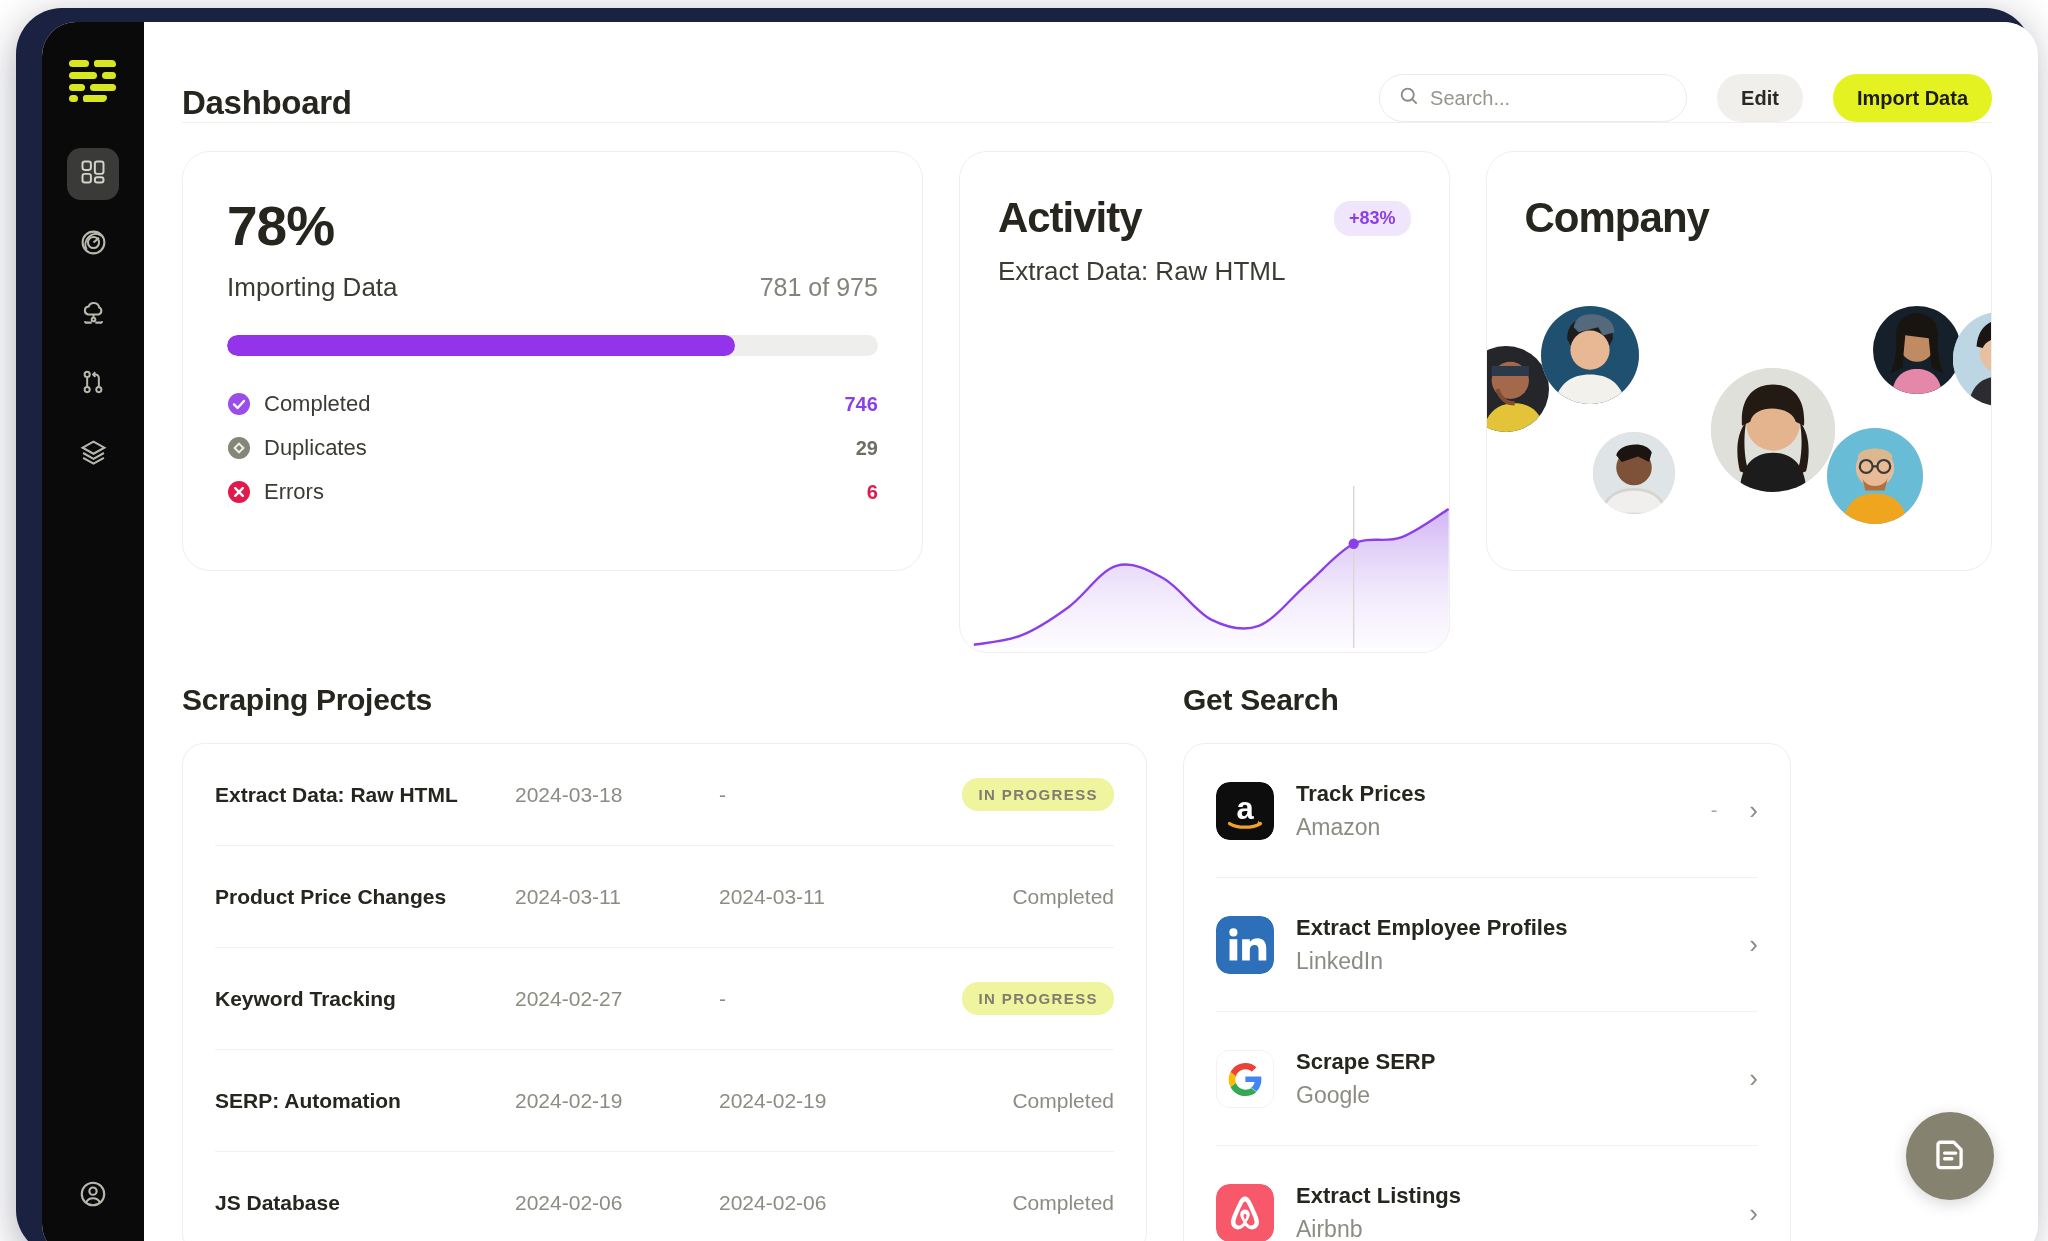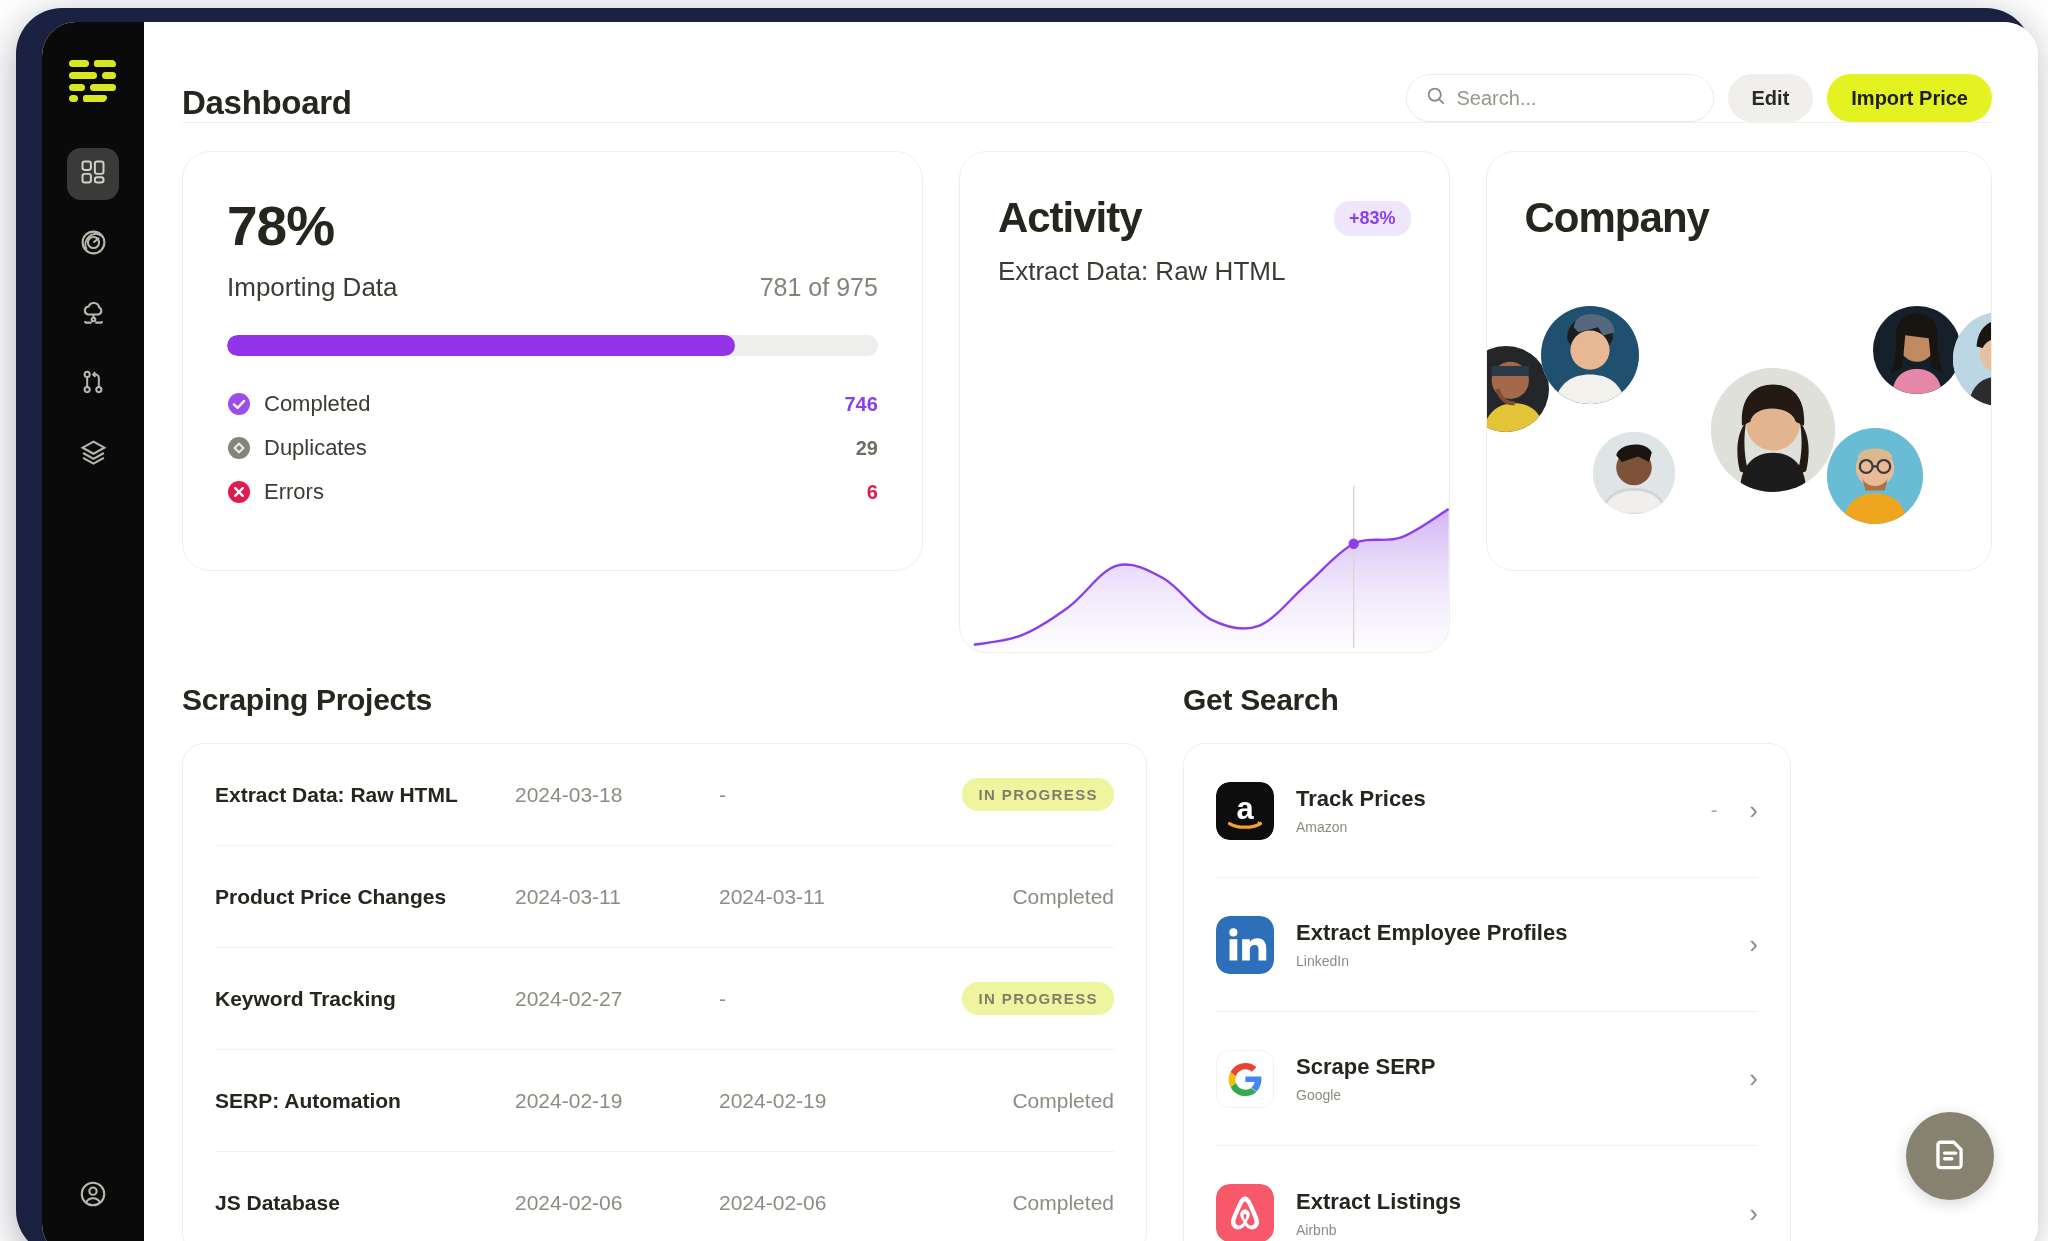--- a/index.html
+++ b/index.html
@@ -56,21 +56,21 @@
     padding: 0 0 0 0;
     overflow: hidden;
   }
   .topbar {
     height: 100px; display: flex; align-items: flex-end;
     padding: 0 46px 0 38px;
   }
   .page-title {
     font-size: 33px; font-weight: bold; color: #26261f; letter-spacing: -.3px;
   }
-  .topbar-right { margin-left: auto; display: flex; align-items: center; gap: 14px; }
+  .topbar-right { margin-left: auto; display: flex; align-items: center; gap: 30px; }
   .searchbox {
     width: 308px; height: 48px; border: 1.5px solid #eceae4; border-radius: 26px;
     display: flex; align-items: center; padding: 0 18px; gap: 10px; background: #fff;
   }
   .searchbox input {
     border: 0; outline: 0; font-size: 20px; color: #8b8a80; width: 100%;
     font-family: "Liberation Sans", sans-serif; background: transparent;
   }
   .searchbox input::placeholder { color: #97968c; }
   .btn {
@@ -154,21 +154,21 @@
   .status-plain { font-size: 21px; color: #8d8c83; }
 
   .grow {
     display: flex; align-items: center; height: 134px;
     border-bottom: 1.5px solid #f2f1ed; gap: 22px;
   }
   .grow:last-child { border-bottom: 0; }
   .glogo { width: 58px; height: 58px; border-radius: 14px; flex: 0 0 58px; overflow: hidden; }
   .glogo svg { width: 100%; height: 100%; display: block; }
   .gtitle { font-size: 22px; font-weight: bold; color: #26261f; }
-  .gsub { font-size: 14px; color: #8d8c83; margin-top: 7px; }
+  .gsub { font-size: 23px; color: #8d8c83; margin-top: 7px; }
   .gdash { margin-left: auto; color: #a9a89f; font-size: 20px; padding-right: 10px;}
   .chev { color: #8d8c83; font-size: 26px; }
 
   .fab {
     position: absolute; right: 44px; bottom: 58px;
     width: 88px; height: 88px; border-radius: 50%;
     background: #858270; display: flex; align-items: center; justify-content: center;
     box-shadow: 0 4px 16px rgba(0,0,0,.16); cursor: pointer;
   }
   .fab svg { stroke: #fff; fill: none; stroke-width: 2.1; }
@@ -266,21 +266,21 @@
             <div class="searchbox">
               <span>
                 <svg width="22" height="22" viewBox="0 0 24 24" fill="none" stroke="#8b8a80" stroke-width="2">
                     <circle cx="10.6" cy="10.6" r="6.6"></circle>
                     <path d="M15.6 15.6 20.4 20.4"></path>
                   </svg>
               </span>
               <input type="text" placeholder="Search..." style="">
             </div>
             <button class="btn btn-edit">Edit</button>
-            <button class="btn btn-import">Import Price</button>
+            <button class="btn btn-import">Import Data</button>
           </div>
         </div>
         <div class="divider"></div>
 
         <div class="cards">
 
           <div class="card card-progress">
             <div class="big-pct">78%</div>
             <div class="sub-row">
               <div class="sub-title">Importing Data</div>

